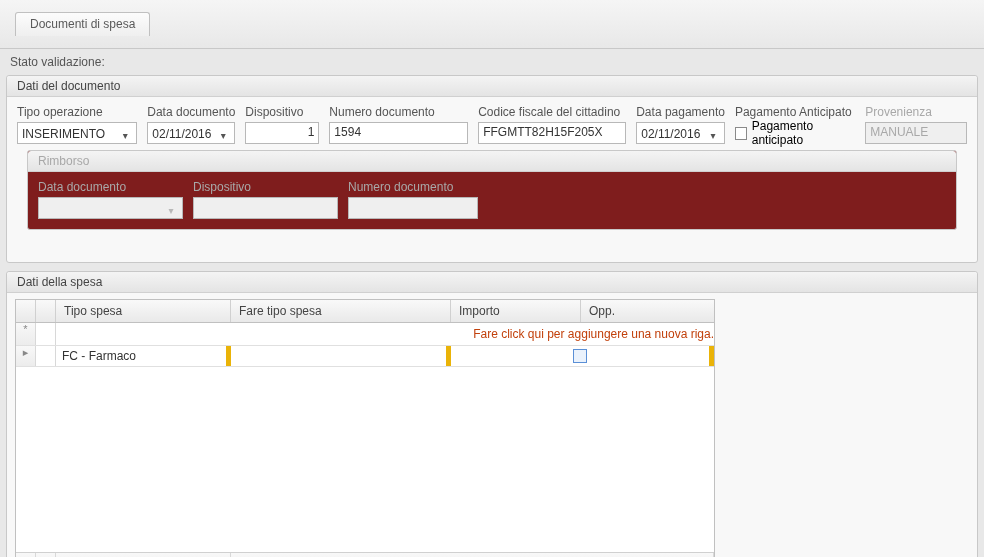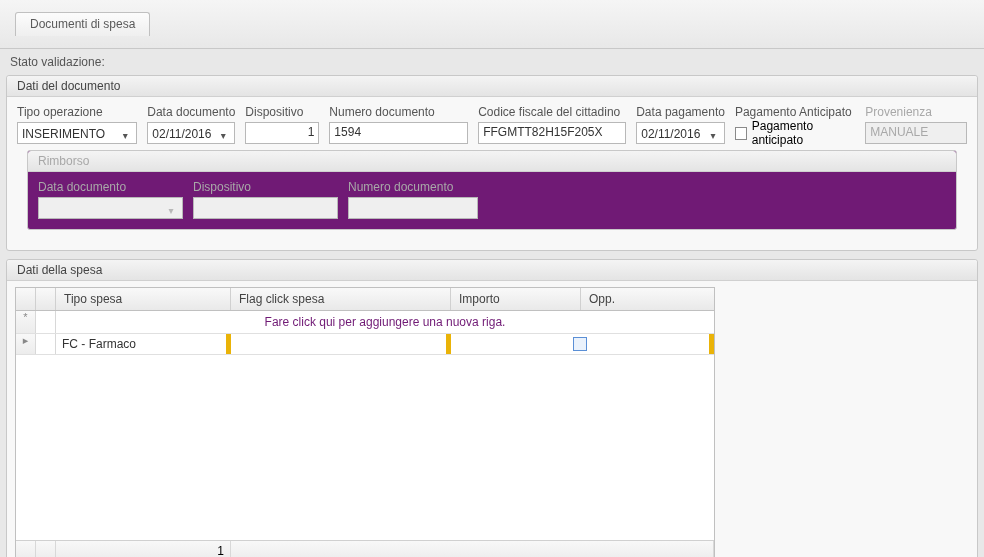--- a/index.html
+++ b/index.html
@@ -4,21 +4,21 @@
 <style>
   * { box-sizing: border-box; font-family: "Segoe UI", Tahoma, Arial, sans-serif; font-size: 12px; }
   body { margin: 0; background: #e8e8e8; width: 984px; }
   
   .tab-strip { background: linear-gradient(#f5f5f5,#e8e8e8); padding: 12px; border-bottom:1px solid #c8c8c8; }
   .tab { display:inline-block; background: linear-gradient(#fcfcfc,#efefef); border:1px solid #c0c0c0; border-bottom:none; padding:4px 14px 5px; color:#5a5a5a; border-top-left-radius:3px; border-top-right-radius:3px; margin-left:3px; }
   .status-label { color:#555; margin:6px 4px 6px 10px; }
 
   .groupbox { border:1px solid #c8c8c8; border-radius:3px; background:#f8f8f8; margin:4px 6px 8px; }
   .groupbox-header { background: linear-gradient(#f4f4f4,#e4e4e4); border-bottom:1px solid #d0d0d0; padding:3px 10px; color:#444; border-top-left-radius:3px; border-top-right-radius:3px;}
-  .groupbox.inner { margin:6px 10px 10px; background:#701a75;}
+  .groupbox.inner { margin:6px 10px 22px; background:#7f1d1d;}
   .groupbox.inner .groupbox-header { color:#a8a8a8; }
   .groupbox-body { padding:8px 10px 10px; }
 
   .form-row { display:flex; gap:10px; align-items:flex-end; flex-wrap:nowrap; }
   .field { display:flex; flex-direction:column; }
   .field label { color:#555; margin-bottom:3px; white-space:nowrap; }
   .field.disabled label { color:#a8a8a8; }
   .input, .combo { height:22px; border:1px solid #b8b8b8; background:#fff; padding:2px 4px; color:#333; }
   .input.right { text-align:right; }
   .disabled .input, .disabled .combo { background:#efefef; color:#a8a8a8; }
@@ -34,21 +34,21 @@
   .grid-head { display:flex; border-bottom:1px solid #c0c0c0; background:linear-gradient(#f9f9f9,#e9e9e9);}
   .gh { border-right:1px solid #d0d0d0; padding:4px 8px; color:#444; white-space:nowrap; overflow:hidden; }
   .gh.sel { width:20px; flex:0 0 20px; padding:4px 0;}
   .gh.sel2 { width:20px; flex:0 0 20px; padding:4px 0;}
   .c-tipo { flex:0 0 175px; }
   .c-flag { flex:0 0 220px; }
   .c-imp  { flex:0 0 130px; }
   .c-opp  { flex:1 1 auto; border-right:none;}
   .grid-newrow { display:flex; border-bottom:1px solid #e0e0e0; background:#fff; }
   .marker { width:20px; flex:0 0 20px; background:linear-gradient(#f8f8f8,#ececec); border-right:1px solid #d8d8d8; text-align:center; color:#888; font-size:11px;}
-  .newrow-text { flex:1; text-align:center; color:#701a75; padding:4px 0;}
+  .newrow-text { flex:1; text-align:right; color:#c2410c; padding:4px 0;}
   .grid-row { display:flex; border-bottom:1px solid #e0e0e0; }
   .grid-row .cell { border-right:5px solid #eab308; padding:3px 6px; color:#333; white-space:nowrap; overflow:hidden; }
   .cell.right { text-align:right; }
   .opp-cell { display:flex; align-items:center; justify-content:center;}
   .opp-box { width:14px; height:14px; border:1px solid #5a8fd6; background:#eaf2fc; }
   .grid-body-fill { height:185px; background:#fff; }
   
   .grid-summary { display:flex; border-top:1px solid #d0d0d0; background:linear-gradient(#f8f8f8,#ececec); }
   .sum-cell { border-right:1px solid #d8d8d8; padding:3px 6px; }
   
@@ -151,21 +151,21 @@
 
 <div class="dati-spesa-wrapper">
   <div class="groupbox-header">Dati della spesa</div>
   <div class="grid-outer">
     <div class="grid-frame">
       <div class="grid-container">
         <div class="grid-head">
           <div class="gh sel"></div>
           <div class="gh sel2"></div>
           <div class="gh c-tipo">Tipo spesa</div>
-          <div class="gh c-flag">Flag click spesa</div>
+          <div class="gh c-flag">Fare tipo spesa</div>
           <div class="gh c-imp">Importo</div>
           <div class="gh c-opp">Opp.</div>
         </div>
         <div class="grid-newrow">
           <div class="marker">*</div>
           <div class="marker" style="background:#fff;"></div>
           <div class="newrow-text">Fare click qui per aggiungere una nuova riga.</div>
         </div>
         <div class="grid-row">
           <div class="marker">▸</div>

